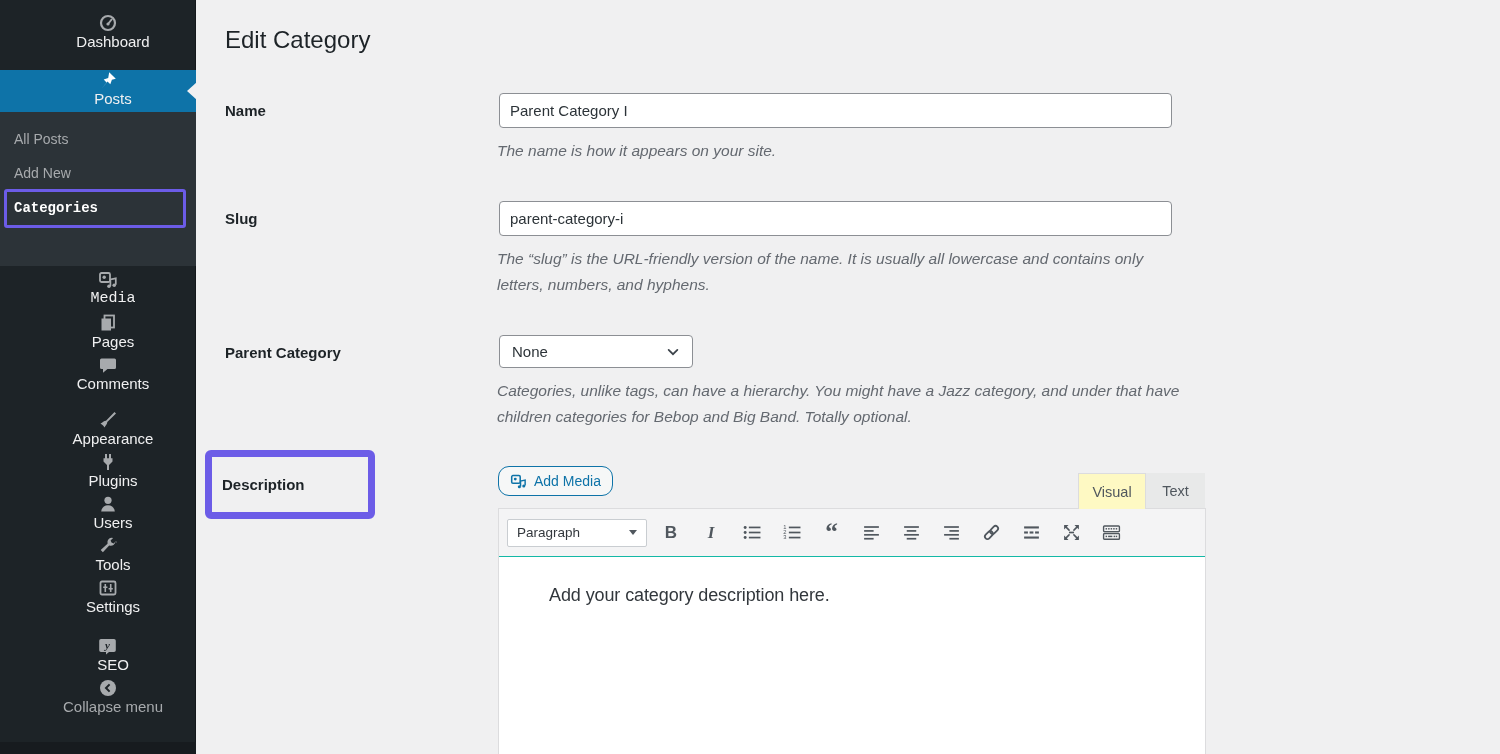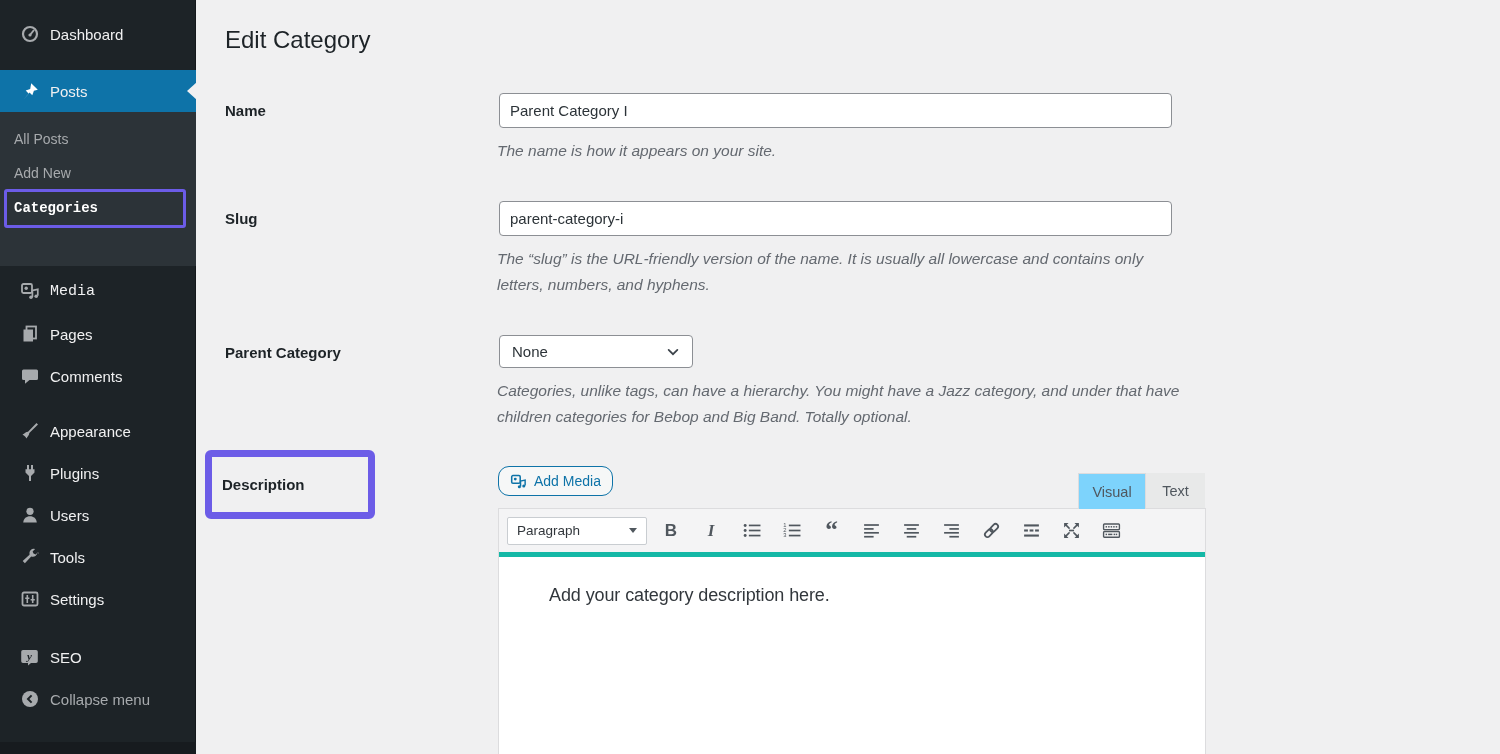--- a/index.html
+++ b/index.html
@@ -6,21 +6,21 @@
   html,body { width:1500px; height:754px; }
   body {
     font-family: "Liberation Sans", sans-serif;
     background:#f0f0f1; position:relative; overflow:hidden; color:#1d2327;
   }
   
   #sidebar { position:absolute; left:0; top:0; width:196px; height:754px;
     background:#1d2327; border-right:1px solid #14181b; }
   .menu-item { position:absolute; left:0; width:196px; height:42px;
     display:flex; align-items:center; padding-left:20px;
-    color:#f0f0f1; font-size:15px; font-weight:500; cursor:pointer; }
+    color:#f0f0f1; font-size:15px; font-weight:500; cursor:pointer;flex-direction:column; }
   .menu-item .ic { width:20px; height:20px; flex:0 0 20px; color:#a7aaad; display:block; }
   .menu-item .lbl { margin-left:10px; white-space:nowrap; }
   .menu-item.active { background:#0e73a8; }
   .menu-item.active .ic { color:#ffffff; }
   .menu-item.active::after { content:""; position:absolute; right:-1px; top:50%;
     transform:translateY(-50%); width:0; height:0;
     border:9px solid transparent; border-right:10px solid #f0f0f1; }
   #submenu { position:absolute; left:0; top:112px; width:196px; height:154px; background:#2c3338; }
   .sub-item { position:absolute; left:0; width:224px; height:34px; display:flex;
     align-items:center; padding-left:14px; color:#a7aaad; font-size:14px; cursor:pointer; }
@@ -46,27 +46,27 @@
     border:7px solid #6c5ce7; border-radius:6px; pointer-events:none; }
   #description-label { left:25px; top:476px; }
   
   #add-media-btn { position:absolute; left:301px; top:466px; height:30px;
     display:inline-flex; align-items:center; gap:7px; padding:0 11px;
     background:#f6f7f7; border:1px solid #0e73a8; border-radius:11px;
     color:#0e73a8; font-size:14px; cursor:pointer; }
   #add-media-btn svg { width:17px; height:17px; }
   .editor-tab { position:absolute; top:473px; height:36px; display:flex; align-items:center;
     justify-content:center; font-size:14.5px; color:#50575e; cursor:pointer; }
-  #tab-visual { left:881px; width:68px; background:#7dd3fc;
+  #tab-visual { left:881px; width:68px; background:#fef9c3;
     border:1px solid #dcdcde; border-bottom:none; z-index:2; }
   #tab-text { left:949px; width:59px; background:#e8e9e9; }
   #editor { position:absolute; left:301px; top:508px; width:708px; height:246px;
     background:#fff; border:1px solid #dcdcde; }
   #editor-toolbar { position:absolute; left:0; top:0; width:706px; height:48px;
-    background:#f4f4f5; border-bottom:5px solid #14b8a6; display:flex; align-items:center; }
+    background:#f4f4f5; border-bottom:1px solid #14b8a6; display:flex; align-items:center; }
   #format-select { margin-left:8px; width:140px; height:28px; background:#fff;
     border:1px solid #c9cdd1; border-radius:2px; display:flex; align-items:center;
     justify-content:space-between; padding:0 9px; font-size:13.5px; color:#32373c; cursor:pointer; }
   #format-select .caret { width:0; height:0; border:4px solid transparent;
     border-top:5px solid #50575e; margin-top:4px; }
   #tb-buttons { display:flex; gap:12px; margin-left:10px; }
   .tb-btn { width:28px; height:28px; display:flex; align-items:center; justify-content:center;
     color:#50575e; cursor:pointer; border-radius:2px; }
   .tb-btn svg { width:19px; height:19px; }
   .tb-btn .bchar { font-size:17px; font-weight:700; }

